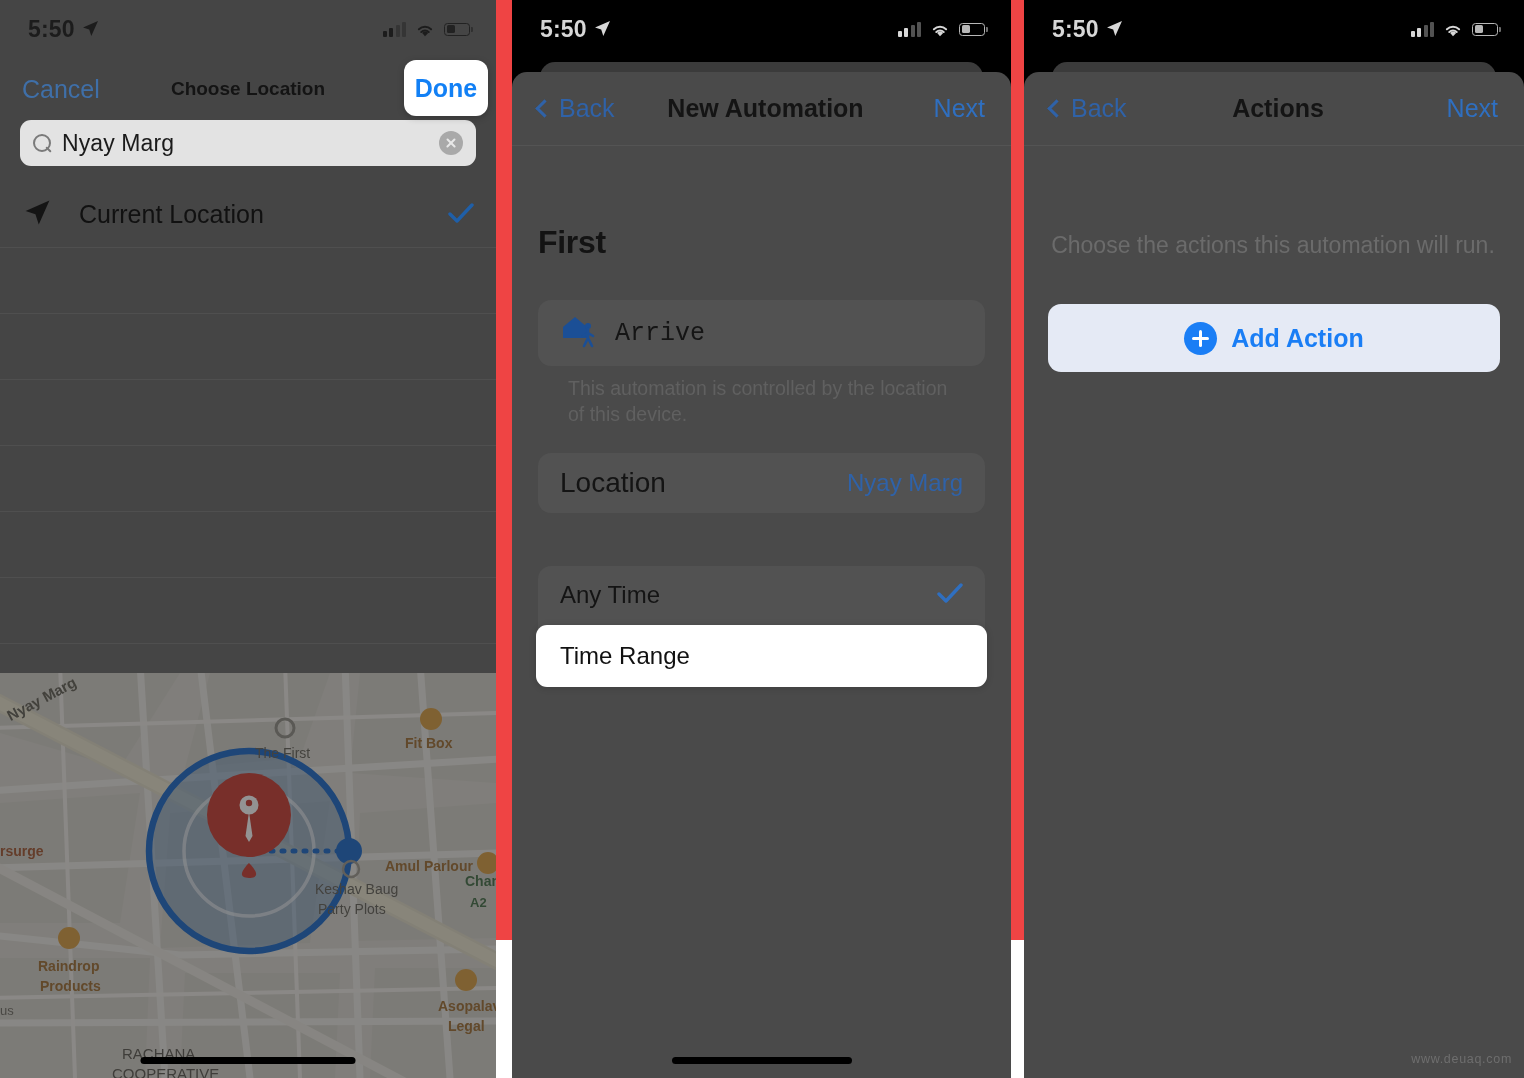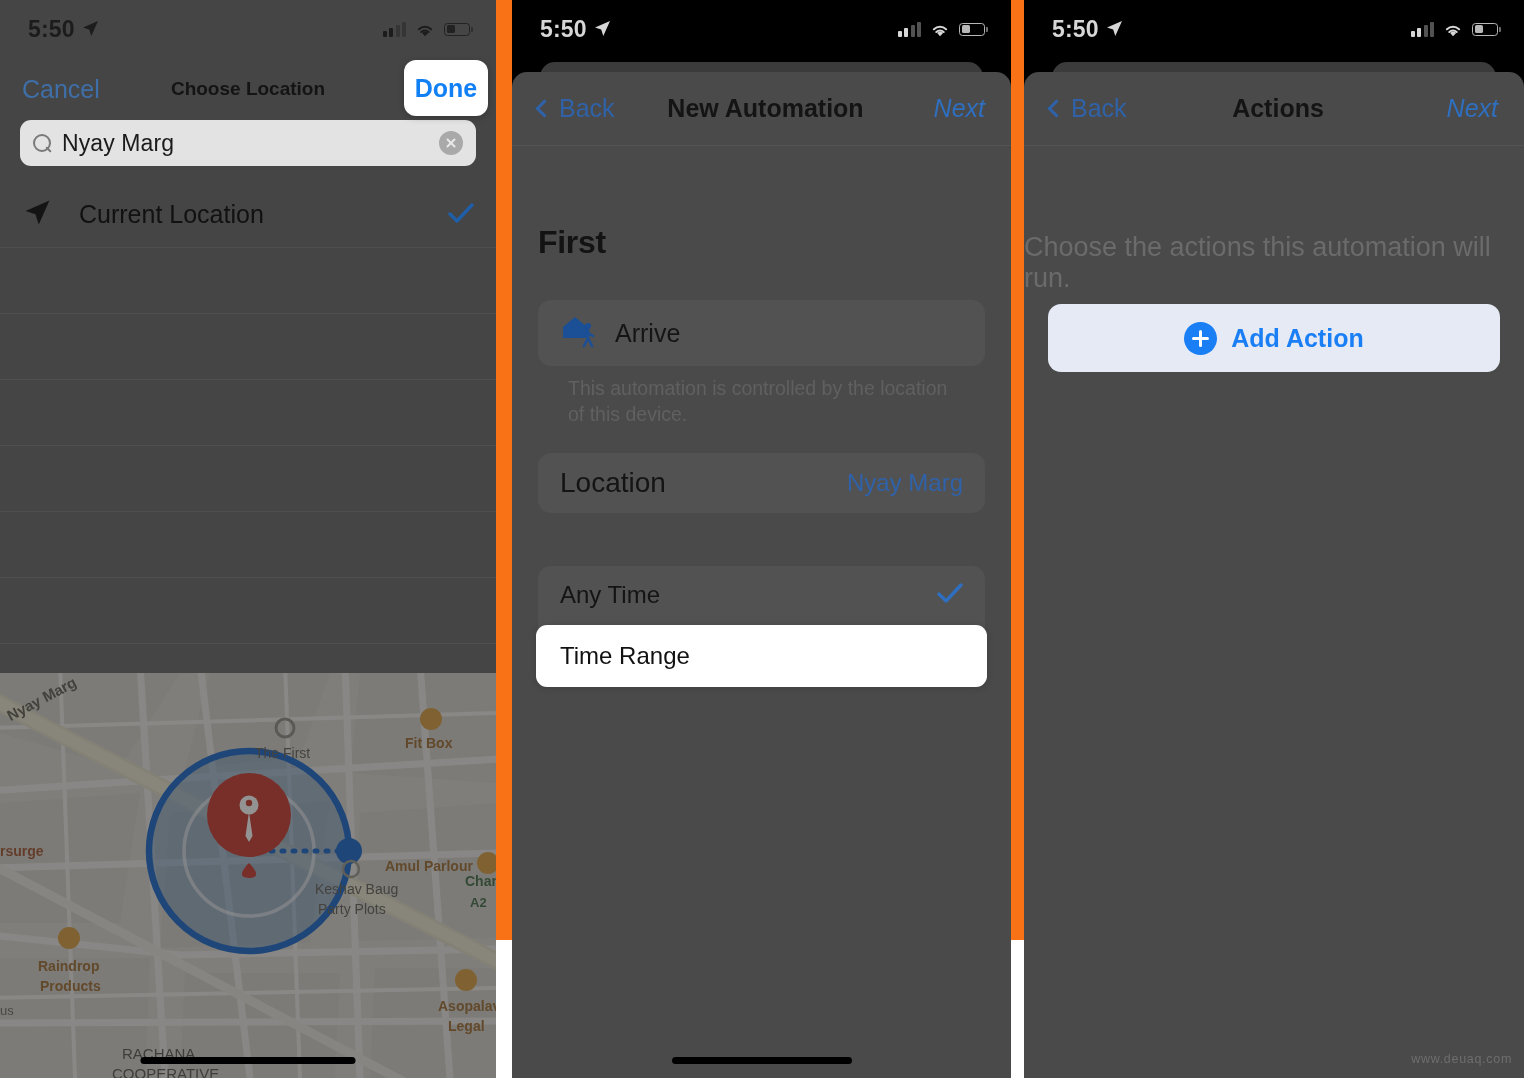--- a/index.html
+++ b/index.html
@@ -2,21 +2,21 @@
 <html><head>
 <meta charset="utf-8">
 <style>
   * { box-sizing: border-box; margin: 0; padding: 0; }
   html, body {
     width: 1524px; height: 1078px;
     background: #ffffff;
     font-family: "Liberation Sans", sans-serif;
     overflow: hidden;
   }
-  .stage { position: relative; width: 1524px; height: 940px; background:#f97316; }
+  .stage { position: relative; width: 1524px; height: 940px; background:#ef4444; }
 
   
   .panel { position: absolute; top: 0; height: 1078px; overflow: hidden; }
   #panel1 { left: 0;    width: 496px; background: #454545; }
   #panel2 { left: 512px; width: 499px; background: #000000; }
   #panel3 { left: 1024px; width: 500px; background: #000000; }
 
   
   .statusbar {
     position: absolute; top: 0; left: 0; right: 0; height: 58px;
@@ -88,45 +88,45 @@
     background:#4a4a4a; border-radius:15px 15px 0 0;
   }
   .sheet-nav {
     position:absolute; left:0; right:0; top:0; height:74px;
     display:flex; align-items:center; justify-content:space-between; padding:0 26px;
     border-bottom:1px solid rgba(255,255,255,.06);
   }
   .nav-back { display:flex; align-items:center; gap:8px; color:#2f62a8; font-size:25px; }
   .chev { width:13px; height:13px; border-left:3.4px solid #2f62a8; border-bottom:3.4px solid #2f62a8; transform:rotate(45deg); display:block; }
   .nav-title { position:absolute; left:0; right:0; text-align:center; font-size:25px; font-weight:700; color:#141414; pointer-events:none;padding-left:8px; }
-  .nav-next { color:#2f6fc0; font-size:25px; position:relative; z-index:3;font-style:italic; }
+  .nav-next { color:#2f6fc0; font-size:25px; position:relative; z-index:3; }
 
   
   #panel2 .when { position:absolute; left:26px; top:152px; font-size:32px; font-weight:700; color:#131313; letter-spacing:-.3px; }
   .card { position:absolute; left:26px; right:26px; background:#525252; border-radius:13px; }
   #p2-arrive { top:228px; height:66px; display:flex; align-items:center; padding:0 22px; gap:17px; }
-  #p2-arrive .lbl { font-size:25px; color:#151515; }
+  #p2-arrive .lbl { font-size:25px; color:#151515;font-family:Liberation Mono, monospace; }
   #p2-note { position:absolute; left:56px; right:44px; top:303px; font-size:19.5px; line-height:26px; color:#606060; }
   #p2-loc { top:381px; height:60px; display:flex; align-items:center; padding:0 22px; }
   #p2-loc .lbl { font-size:28px; color:#141414; }
   #p2-loc .val { margin-left:auto; font-size:24px; color:#2f62a8; }
   #p2-times { top:494px; height:117px; }
   #p2-times .trow { height:58px; display:flex; align-items:center; padding:0 22px; }
   #p2-times .trow .lbl { font-size:24px; color:#141414; }
   #p2-times .trow .tick { margin-left:auto; }
   .spot-rect {
     position:absolute; left:24px; right:24px; top:553px; height:62px;
     background:#ffffff; border-radius:11px; z-index:5;
     display:flex; align-items:center; padding:0 24px;
     box-shadow:0 1px 7px rgba(0,0,0,.16);
   }
   .spot-rect .lbl { font-size:24px; color:#111; }
 
   
-  #panel3 .p3-sub { position:absolute; left:0; right:2px; top:160px; font-size:27px; color:#6b6b6b; }
+  #panel3 .p3-sub { position:absolute; left:0; right:2px; top:160px; text-align:center; font-size:23px; color:#6b6b6b; }
   #p3-add {
     position:absolute; left:24px; right:24px; top:232px; height:68px;
     background:#e5eaf5; border-radius:13px;
     display:flex; align-items:center; justify-content:center; gap:14px;
   }
   #p3-add .plus { width:33px; height:33px; border-radius:50%; background:#1a7ef5; position:relative; flex:0 0 auto;}
   #p3-add .plus::before,#p3-add .plus::after{content:""; position:absolute; background:#fff; border-radius:2px;}
   #p3-add .plus::before{left:8px; top:15.5px; width:17px; height:3px;}
   #p3-add .plus::after{left:15px; top:8.5px; width:3px; height:17px;}
   #p3-add .lbl { font-size:25px; font-weight:700; color:#1a7ef5; }

